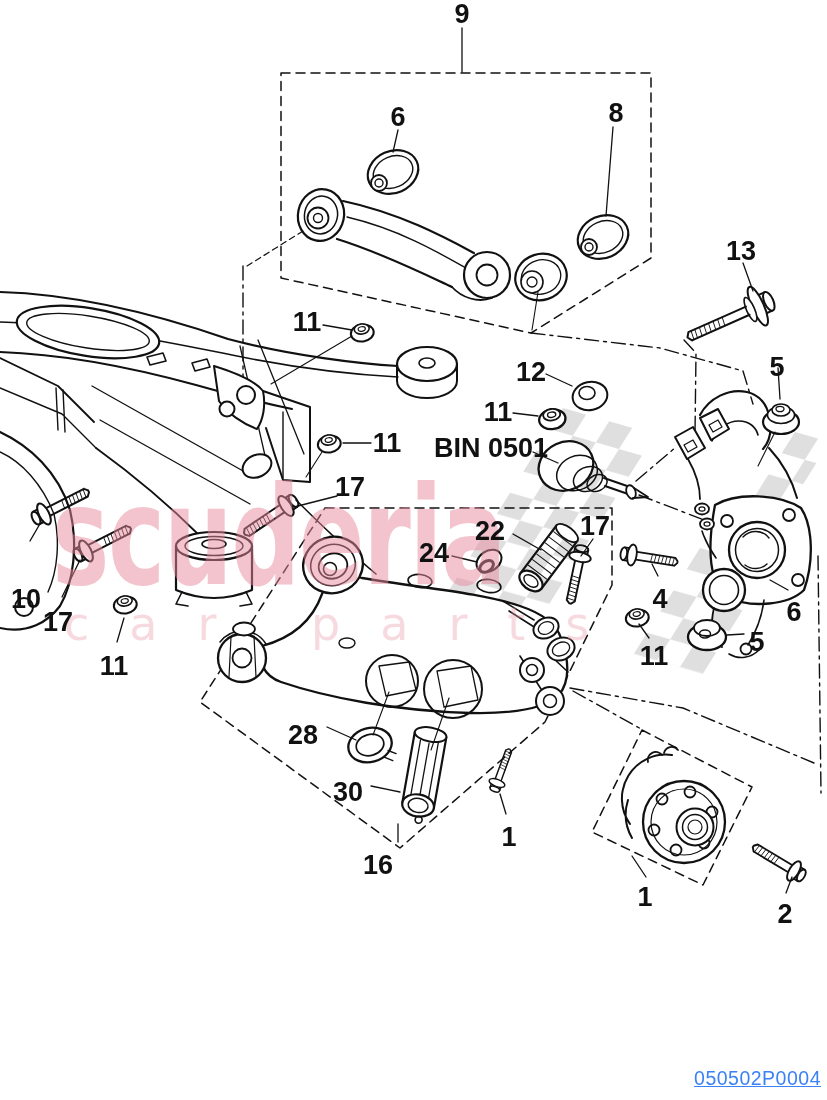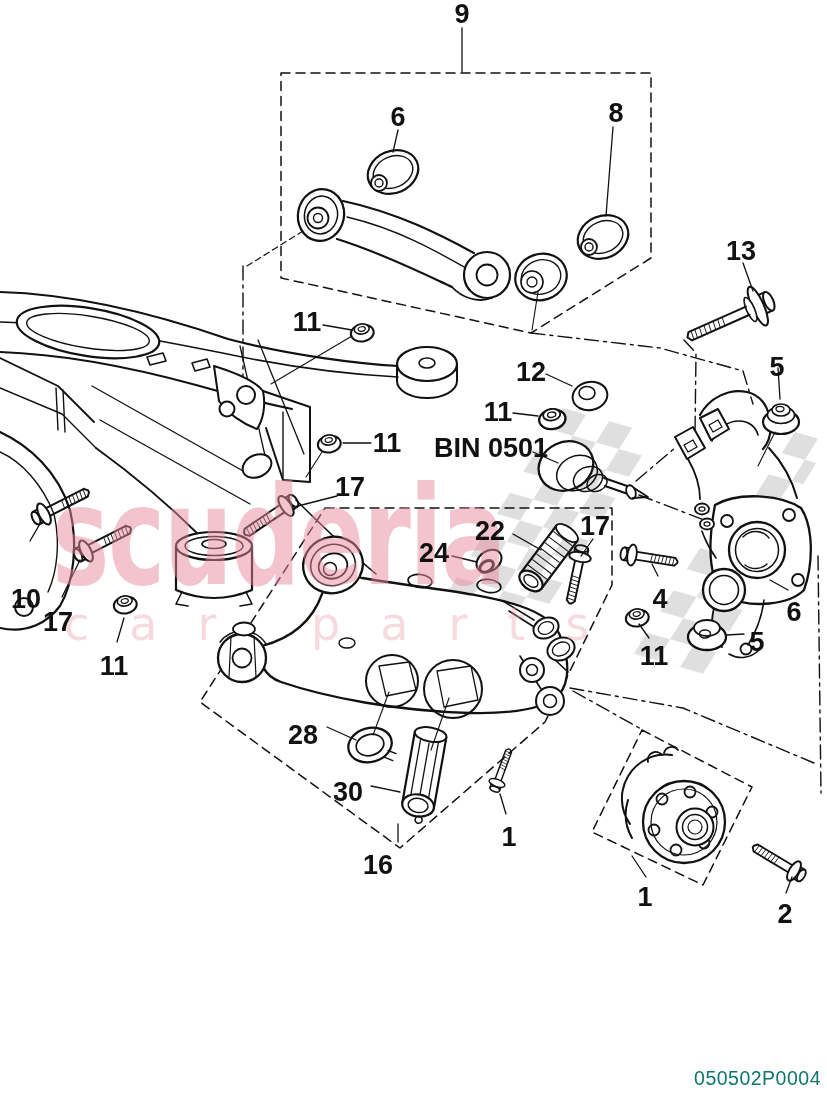--- a/index.html
+++ b/index.html
@@ -1,22 +1,22 @@
 <!DOCTYPE html>
 <html><head>
 <meta charset="utf-8">
 <style>
   html,body{margin:0;padding:0;background:#fff;}
   .stage{position:relative;width:827px;height:1100px;background:#fff;overflow:hidden;
          font-family:"Liberation Sans",sans-serif;}
   .stage svg{position:absolute;left:0;top:0;}
   .callout{position:absolute;transform:translate(-50%,-50%);font-weight:bold;
            font-size:27px;color:#111;white-space:nowrap;line-height:1;}
-  .code{position:absolute;right:6px;top:1067px;font-size:19.5px;color:#0f766e;
-        letter-spacing:.5px;}
+  .code{position:absolute;right:6px;top:1067px;font-size:19.5px;color:#3b82f6;
+        letter-spacing:.5px;text-decoration:underline;}
   .ln{stroke:#111;fill:none;stroke-linecap:round;stroke-linejoin:round;}
   .w{fill:#fff;}
 </style>
 </head>
 <body>
 
 <div class="stage">
 
 <svg width="827" height="1100" viewBox="0 0 827 1100">
   <defs>

